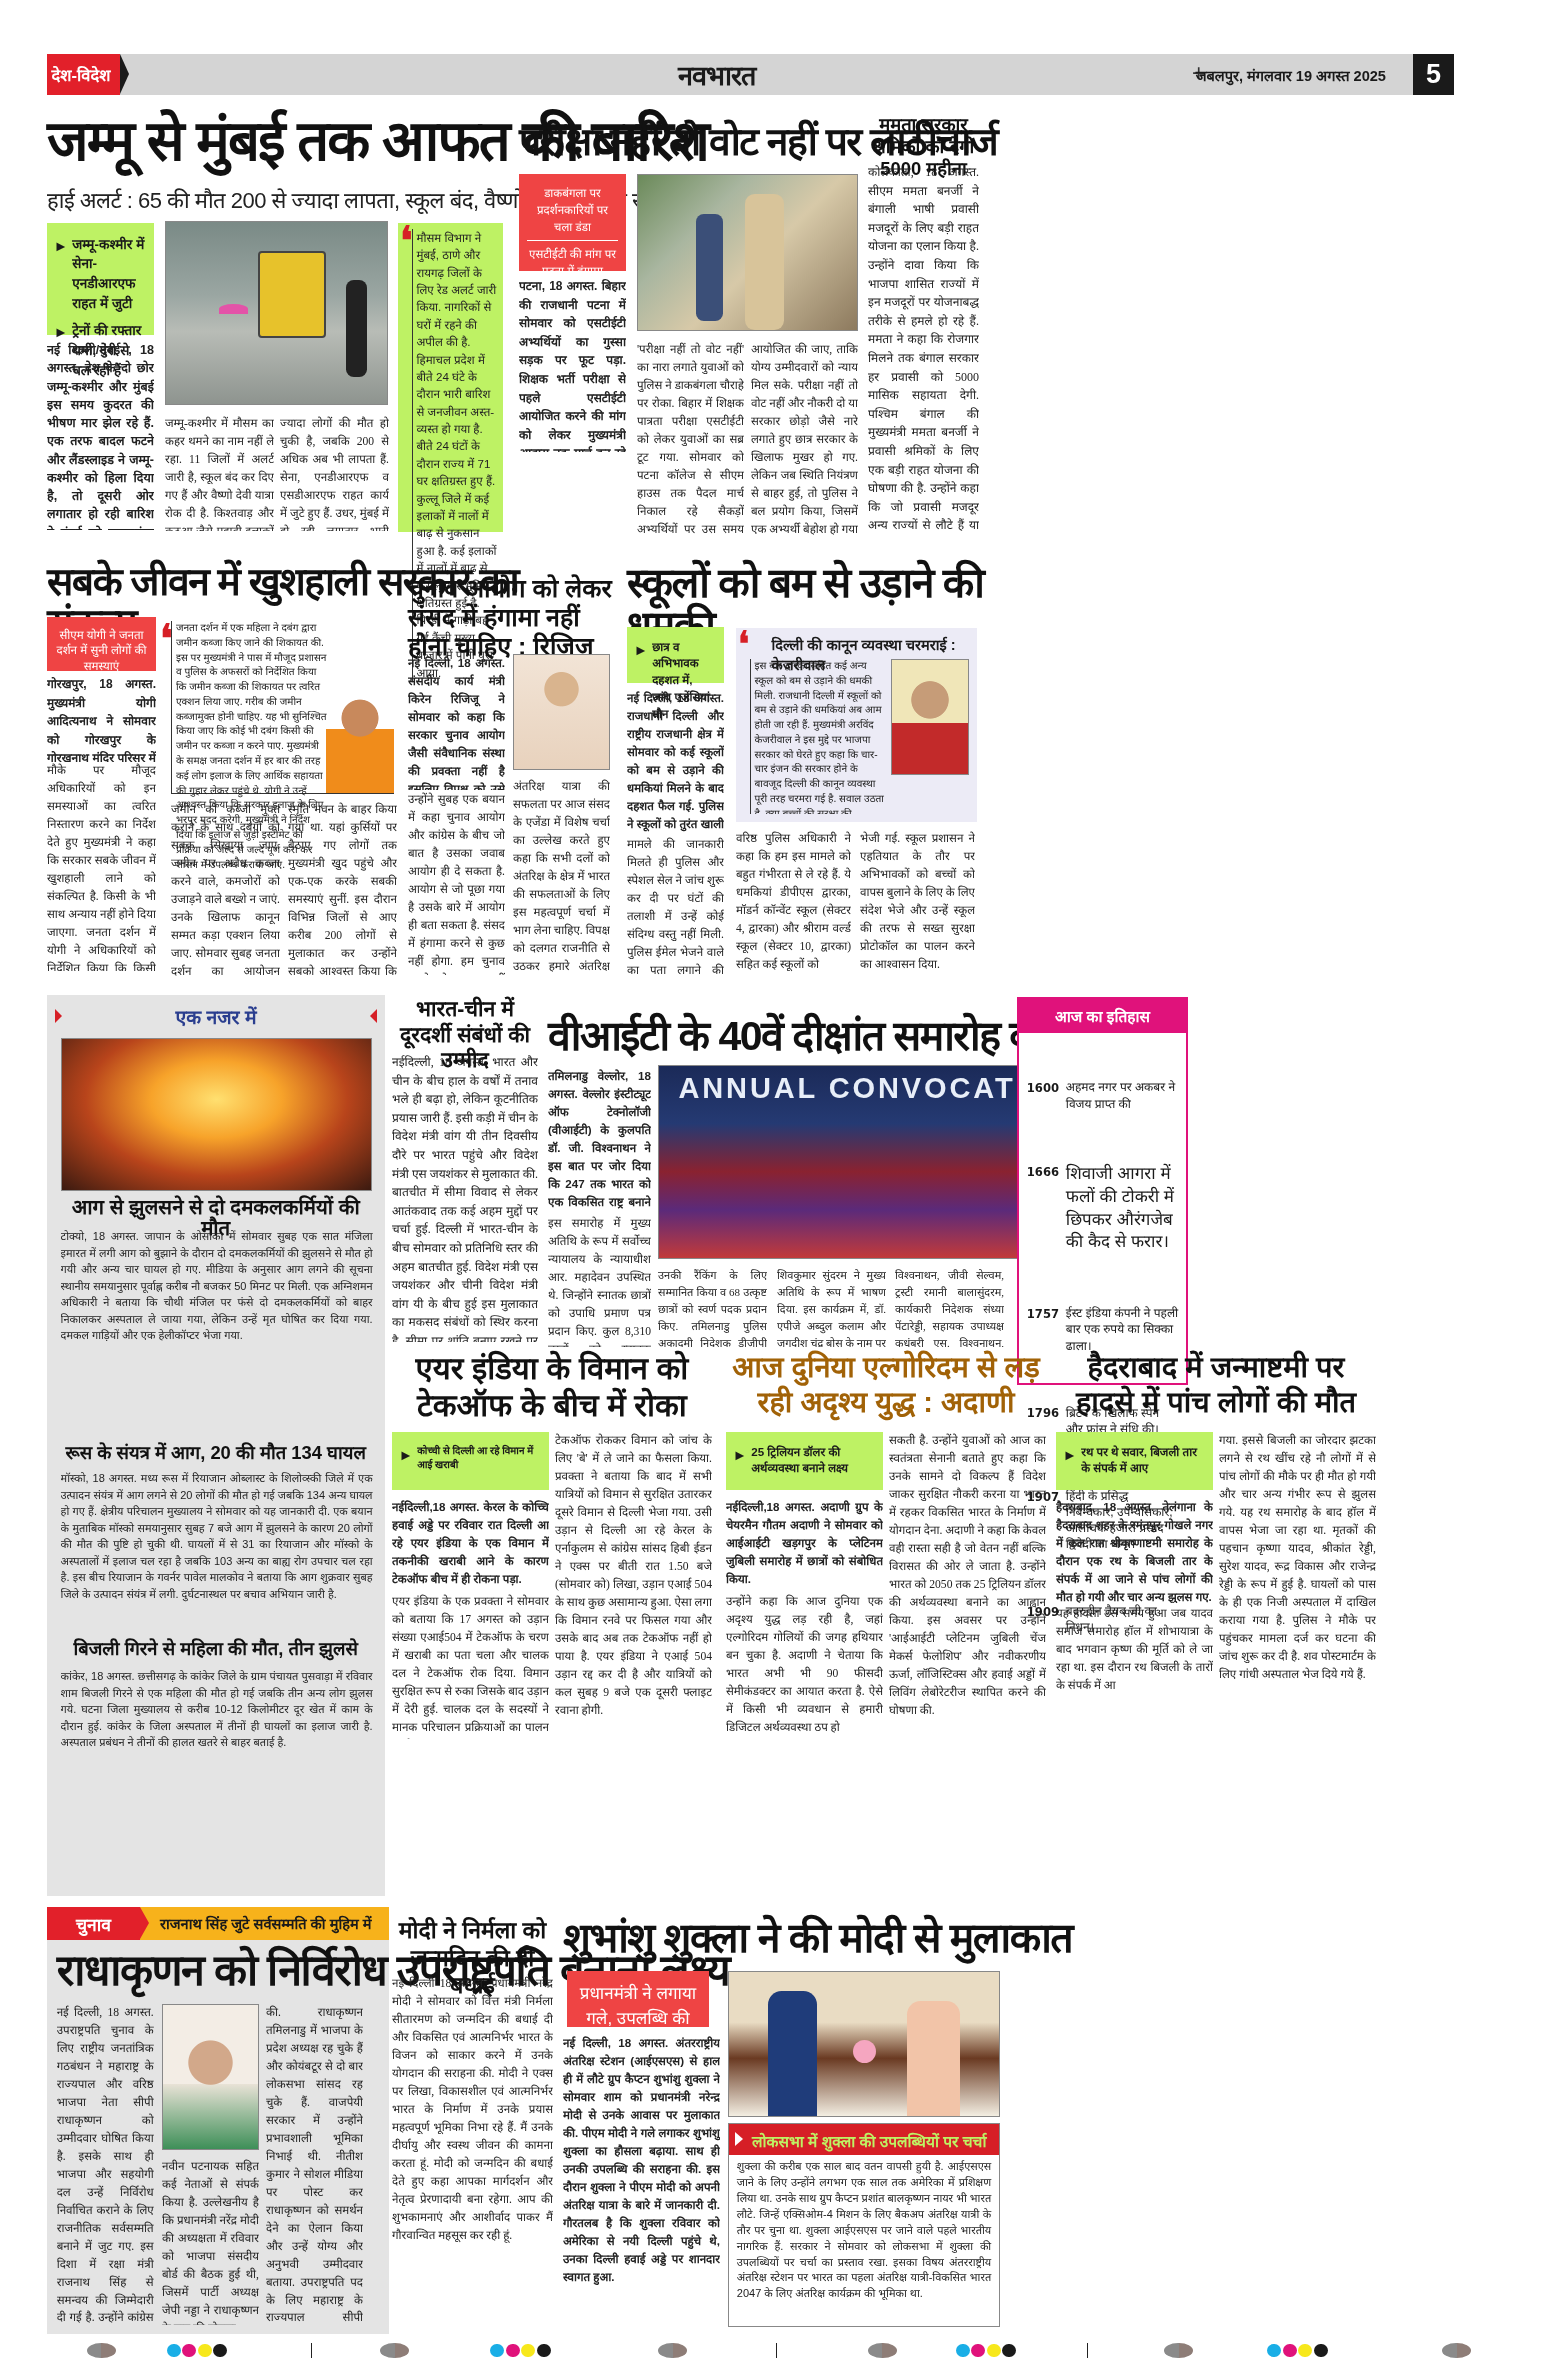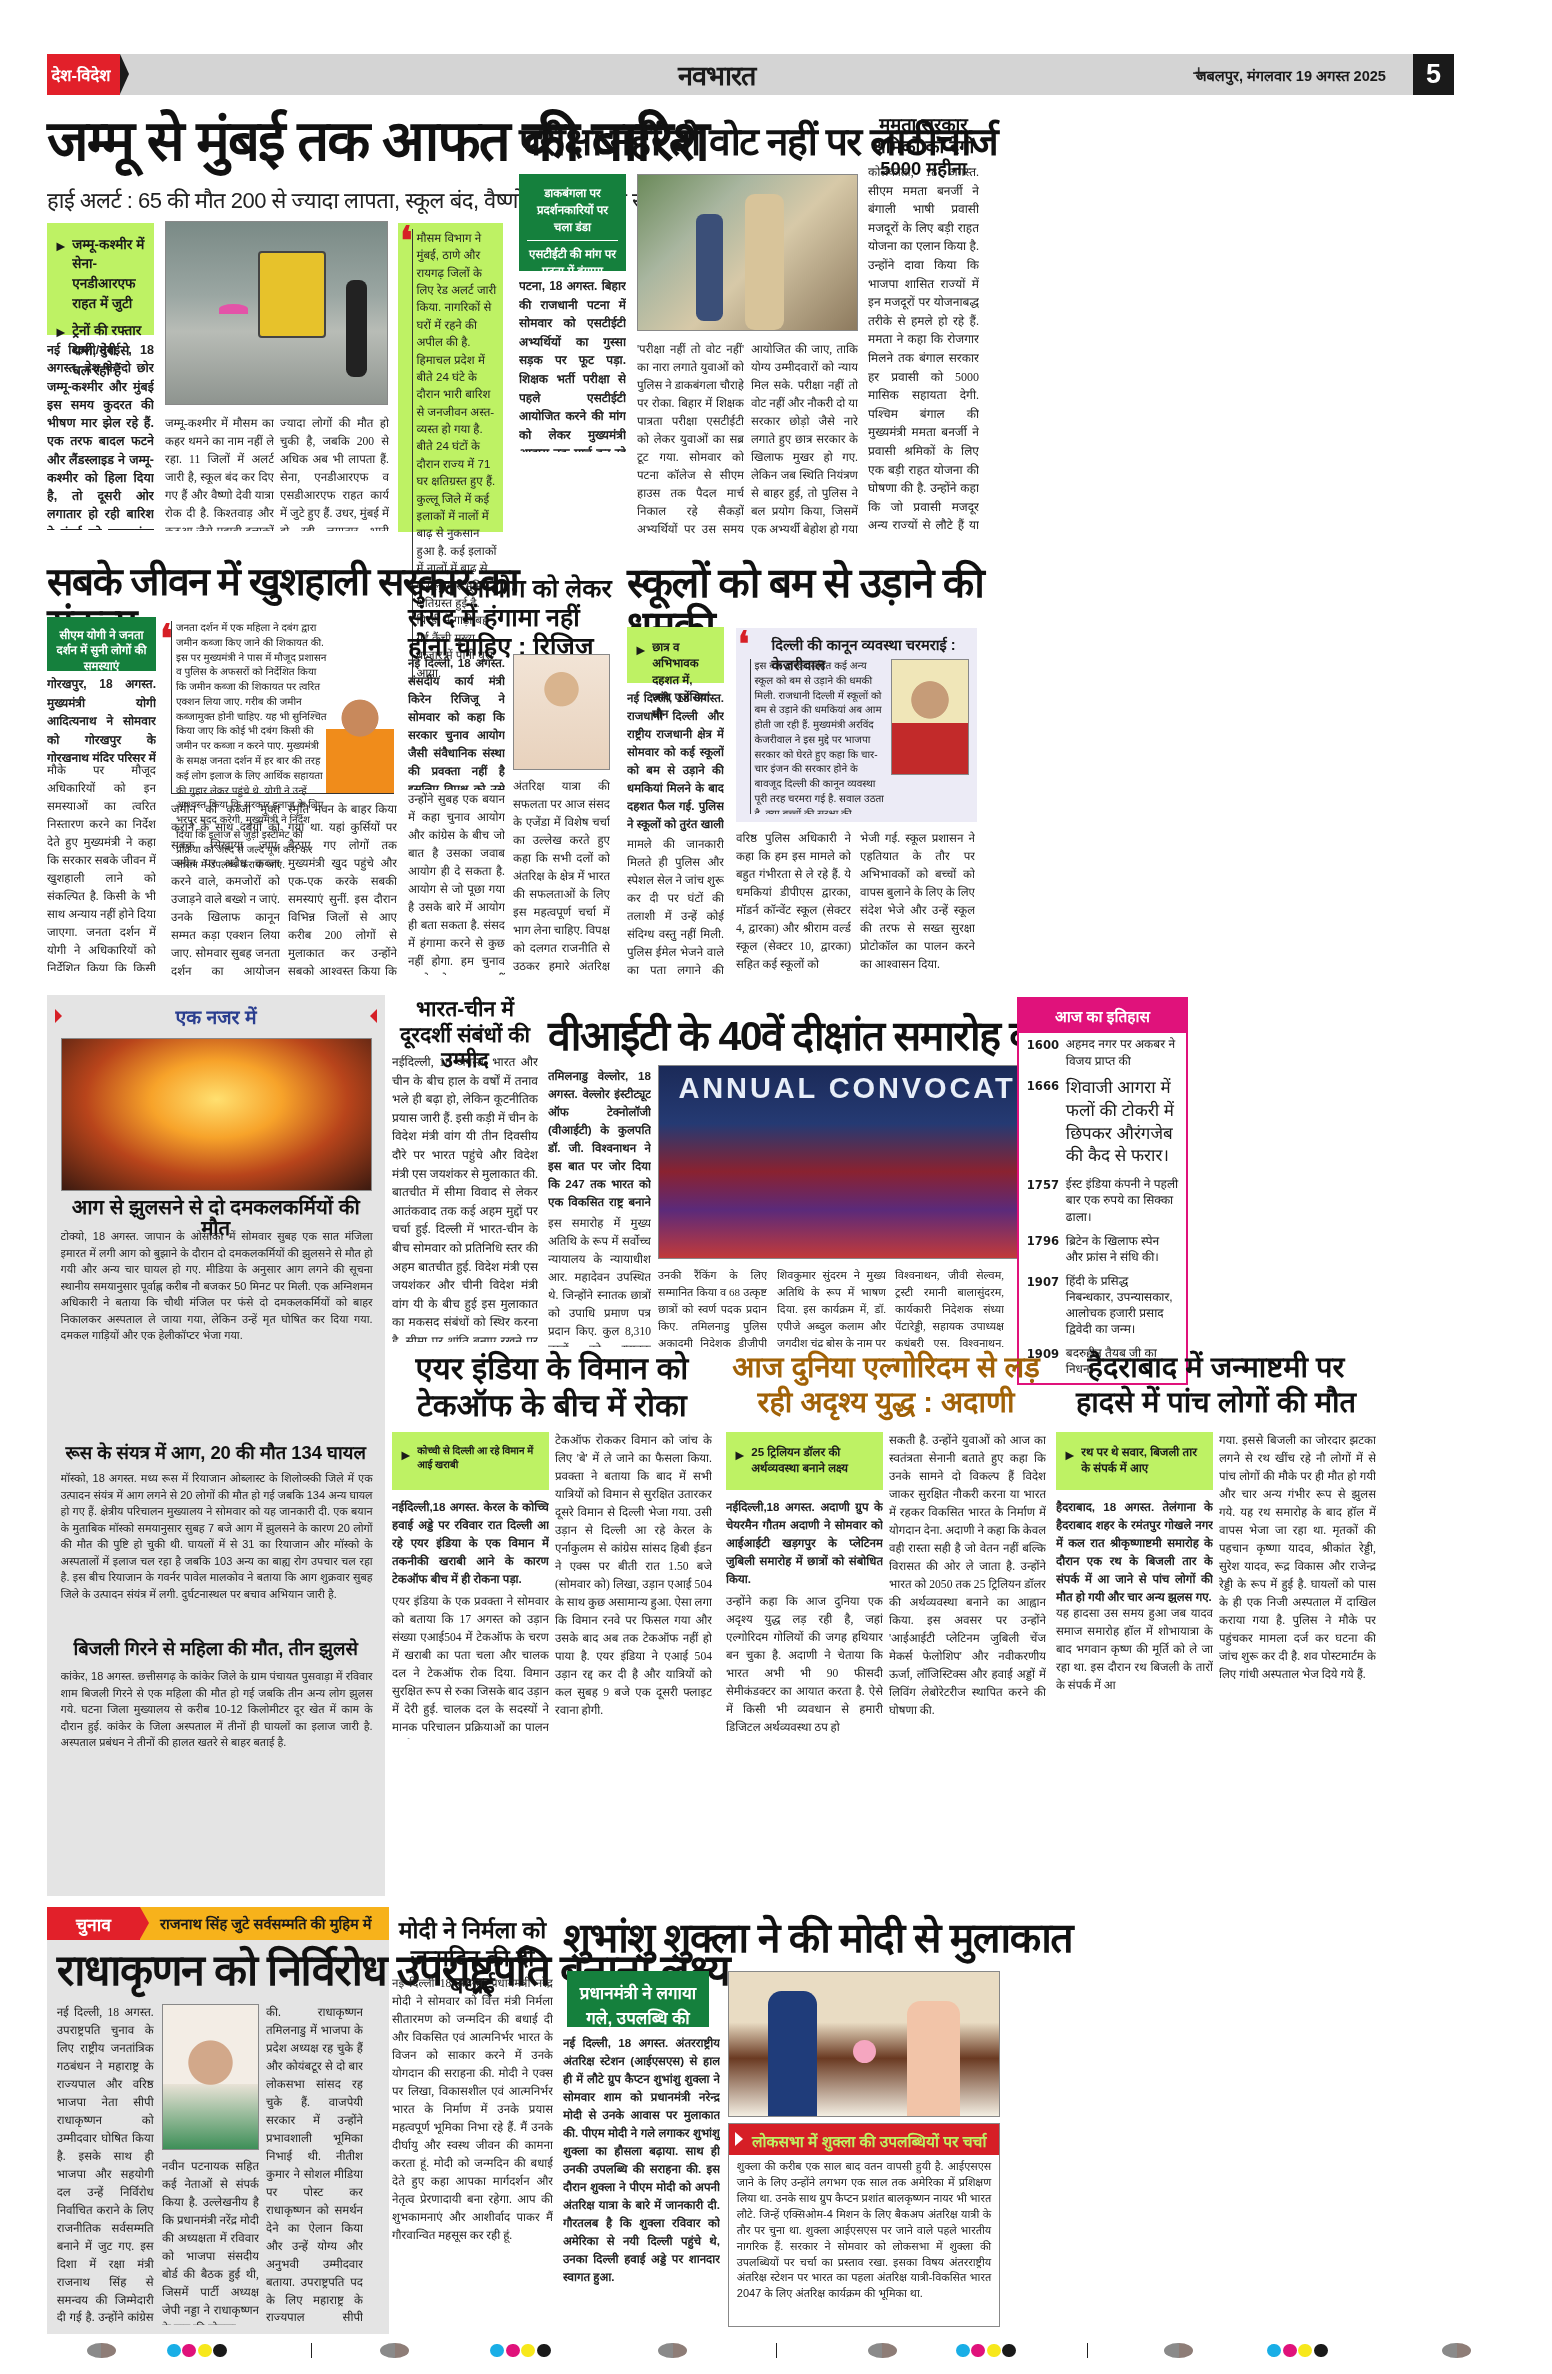--- a/index.html
+++ b/index.html
@@ -15,30 +15,30 @@
   .mast-plus { position:absolute; left: 1145px; top: 5.8px; font-size: 23px; color:#333; }
   .mast-page { position: absolute; right: 0; top: 0; width: 41px; height: 41px; background: #1a1a1a; color: #fff; font-size: 27px; font-weight: bold; display:flex; align-items:center; justify-content:center; }
 
   .hl { font-family: "Liberation Sans", sans-serif; font-weight: bold; line-height: 1.05; color: #111; transform-origin: left top; }
   .hl-xl { font-size: 56px; letter-spacing: -1.9px; }
   .hl-l { font-size: 43px; letter-spacing: -1.5px; }
   .sub { font-size: 24px; color: #222; letter-spacing: -0.5px; }
   .body-txt { font-size: 13.6px; line-height: 1.55; color: #222; text-align: justify; font-family: "Liberation Serif", serif; }
   .bold-txt { font-weight: bold; font-family: "Liberation Sans", sans-serif; }
   .peach { background: #bef264; }
-  .blue-box { background: #15803d; color: #fff; text-align:center; font-weight:bold; font-size: 16.5px; line-height:1.5; padding: 9.7px 7.8px; }
+  .blue-box { background: #ef4444; color: #fff; text-align:center; font-weight:normal; font-size: 16.5px; line-height:1.5; padding: 9.7px 7.8px; }
   .bullet-box { padding: 11.6px 9.7px; font-size: 16.5px; font-weight: bold; line-height: 1.45; }
   .bullet-box p { padding-left: 15.5px; position: relative; margin-bottom: 7.8px; }
   .bullet-box p::before { content: "▸"; position:absolute; left:0; top:0; font-size: 15.5px; }
   .quote-mark { color:#d61f26; font-size: 68px; font-weight:bold; line-height: 0.8; font-family:"DejaVu Serif", serif; position:absolute; }
   .photo { overflow:hidden; border: 1px solid #888; }
   .caption-bar { background: #d61f26; color:#bef264; font-weight:bold; }
   .pink-box { border: 2.9px solid #e0127b; background:#fff; }
   .pink-head { background:#e0127b; color:#fff; font-size: 23px; font-weight:bold; text-align:center; padding: 5.8px 0; }
-  .hist-row { display:flex; font-size: 13.6px; padding: 3.9px 7.8px; line-height: 1.35; }
+  .hist-row { display:flex; font-size: 13.6px; padding: 3.9px 7.8px; line-height: 1.35; margin-top: 43px; }
   .hist-year { width: 39px; flex-shrink: 0; font-weight: bold; font-family: "DejaVu Sans", sans-serif; font-size: 11.6px; padding-top: 1.9px; }
   .grey-panel { background: #e4e4e4; }
   .lav-panel { background: #ecebf6; }
   .gray-hl { color: #a16207; }
   .reg-marks { position:absolute; top: 2341px; left: 0; width: 1553px; height: 29px; }
   .reg-dot { position:absolute; width: 13.6px; height: 13.6px; border-radius:50%; top: 2.9px; }
   .reg-oval { position:absolute; width: 29px; height: 15.5px; border-radius:50%; background: linear-gradient(90deg,#8a8a8a 50%,#8e7d77 50%); top: 1.9px; }
   .reg-line { position:absolute; width: 1px; height: 15.5px; background:#222; top: 1.9px; }
 </style>
 </head>

